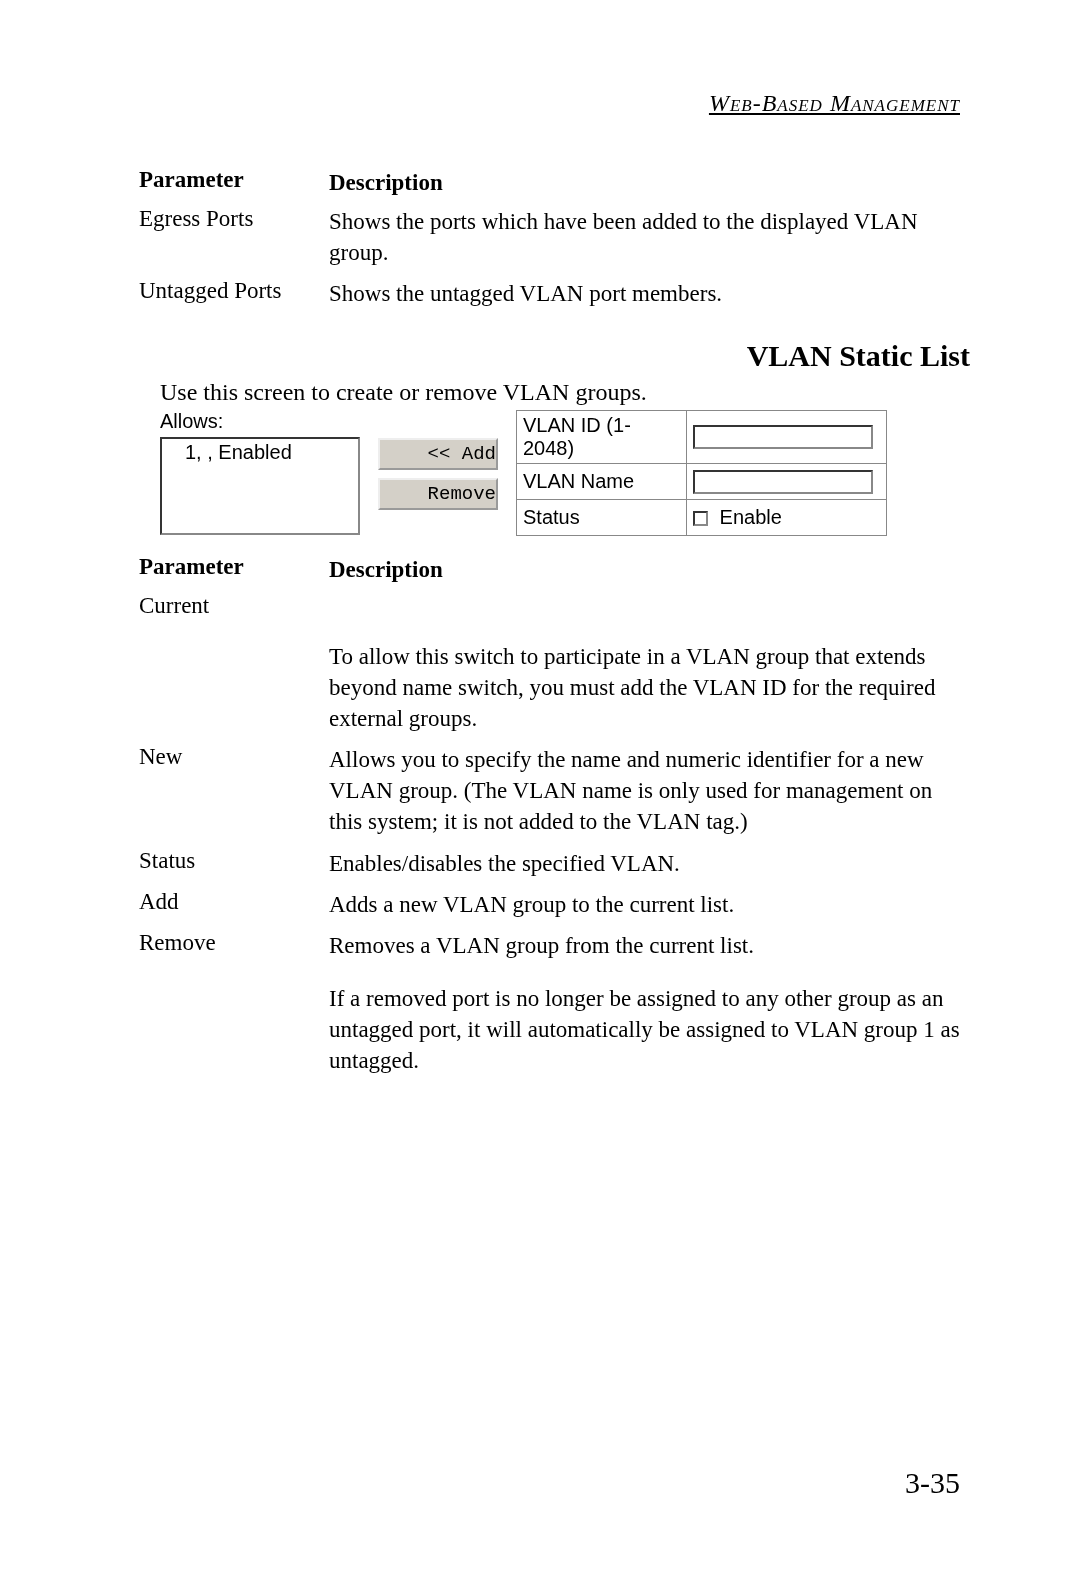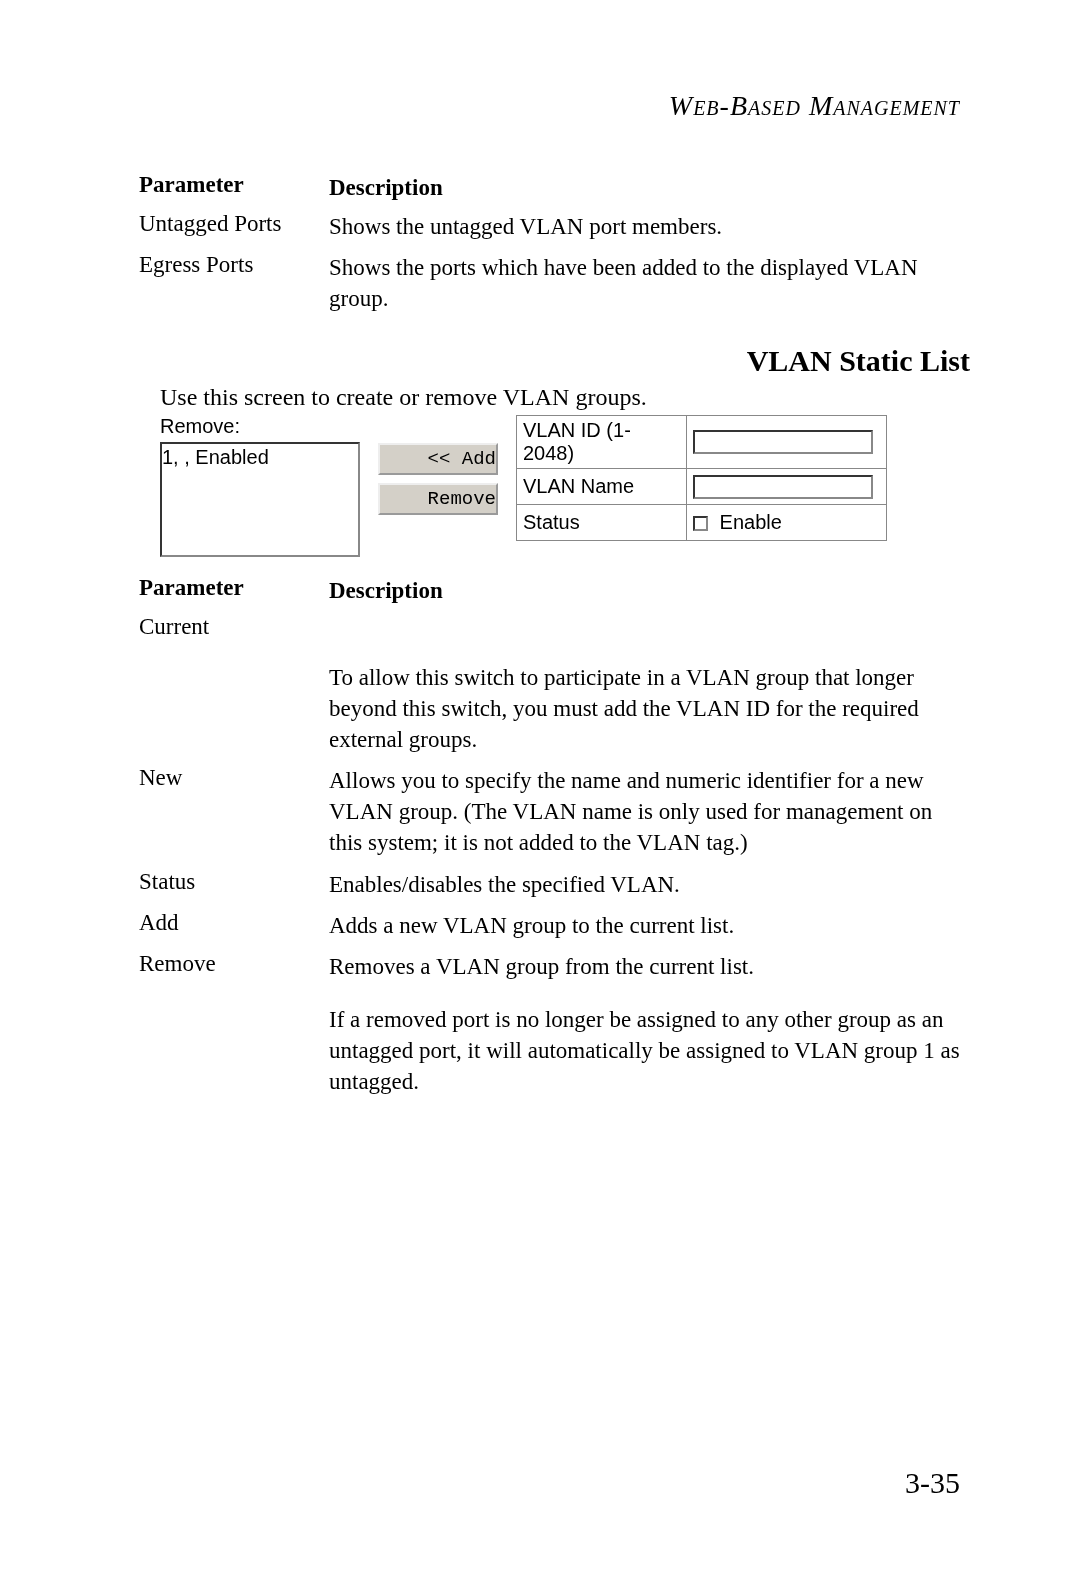--- a/index.html
+++ b/index.html
@@ -9,24 +9,25 @@
       background: #ffffff;
       font-family: Georgia, 'Times New Roman', serif;
       color: #000;
       position: relative;
       padding: 90px 110px 60px 100px;
     }
     .running-head {
       text-align: right;
       font-variant: small-caps;
       font-style: italic;
-      font-size: 28px;
+      font-size: 24px;
       letter-spacing: 1px;
       margin-bottom: 50px;
       padding-right: 10px;
+      text-decoration: underline;
     }
     .param-table {
       margin-left: 39px;
       margin-bottom: 30px;
     }
     .param-row { display: flex; margin-bottom: 10px; }
     .param-row.header { font-weight: bold; margin-bottom: 8px; }
     .param-col-1 { width: 190px; flex-shrink: 0; font-size: 23px; }
     .param-col-2 { flex: 1; font-size: 23px; line-height: 1.35; }
     .param-row.header .param-col-1,
@@ -51,24 +52,24 @@
       display: flex;
       align-items: flex-start;
       gap: 18px;
       font-family: Arial, Helvetica, sans-serif;
       color: #000;
     }
     .ui-col-current { width: 200px; }
     .ui-label { font-size: 20px; margin-bottom: 4px; }
     .ui-listbox {
       width: 200px;
-      height: 115px;
+      height: 98px;
       border: 2px inset #888;
       background: #fff;
-      padding: 2px 0;
+      padding: 2px 23px;
       font-size: 20px;
     }
     .ui-col-buttons {
       display: flex;
       flex-direction: column;
       gap: 8px;
       margin-top: 28px;
     }
     .ui-button {
       width: 120px;
@@ -119,35 +120,35 @@
 <body>
 
 <div class="running-head">Web-Based Management</div>
 
 <div class="param-table">
   <div class="param-row header">
     <div class="param-col-1">Parameter</div>
     <div class="param-col-2">Description</div>
   </div>
   <div class="param-row">
+    <div class="param-col-1">Egress Ports</div>
+    <div class="param-col-2">Shows the ports which have been added to the displayed VLAN group.</div>
+  </div>
+  <div class="param-row">
     <div class="param-col-1">Untagged Ports</div>
     <div class="param-col-2">Shows the untagged VLAN port members.</div>
   </div>
-  <div class="param-row">
-    <div class="param-col-1">Egress Ports</div>
-    <div class="param-col-2">Shows the ports which have been added to the displayed VLAN group.</div>
-  </div>
 </div>
 
 <div class="section-heading">VLAN Static List</div>
 <div class="section-intro">Use this screen to create or remove VLAN groups.</div>
 
 <div class="ui-screenshot">
   <div class="ui-col-current">
-    <div class="ui-label">Remove:</div>
+    <div class="ui-label">Allows:</div>
     <div class="ui-listbox">
       <div>1, , Enabled</div>
     </div>
   </div>
   <div class="ui-col-buttons">
     <div class="ui-button">&lt;&lt; Add</div>
     <div class="ui-button">Remove</div>
   </div>
   <div class="ui-col-new">
     <table>
@@ -180,21 +181,21 @@
   <div class="param-row header">
     <div class="param-col-1">Parameter</div>
     <div class="param-col-2">Description</div>
   </div>
   <div class="param-row">
     <div class="param-col-1">Current</div>
   </div>
   <div class="param-spacer"></div>
   <div class="param-row">
     <div class="param-col-1"></div>
-    <div class="param-col-2">To allow this switch to participate in a VLAN group that longer beyond this switch, you must add the VLAN ID for the required external groups.</div>
+    <div class="param-col-2">To allow this switch to participate in a VLAN group that extends beyond name switch, you must add the VLAN ID for the required external groups.</div>
   </div>
   <div class="param-row">
     <div class="param-col-1">New</div>
     <div class="param-col-2">Allows you to specify the name and numeric identifier for a new VLAN group. (The VLAN name is only used for management on this system; it is not added to the VLAN tag.)</div>
   </div>
   <div class="param-row">
     <div class="param-col-1">Status</div>
     <div class="param-col-2">Enables/disables the specified VLAN.</div>
   </div>
   <div class="param-row">

